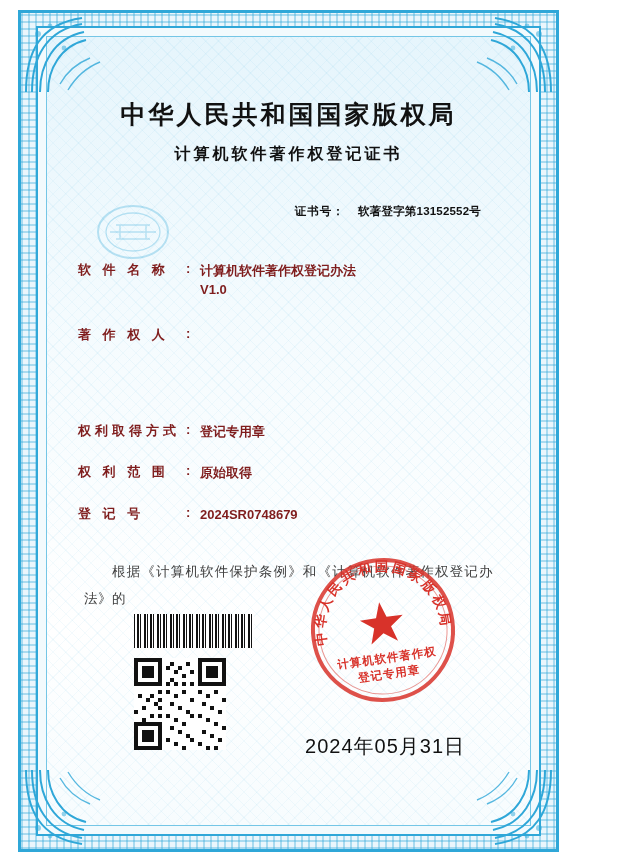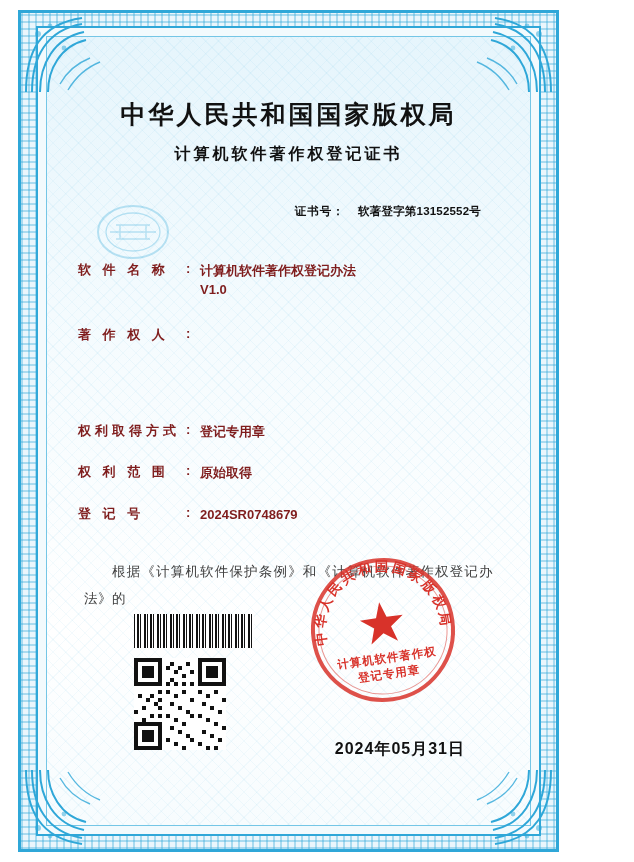--- a/index.html
+++ b/index.html
@@ -207,22 +207,22 @@
     bottom: 120px;
     width: 152px;
     height: 152px;
     pointer-events: none;
   }
 
   .issue-date {
     position: absolute;
     right: 66px;
     bottom: 66px;
-    font-size: 16px;
-    font-weight: bold;
+    font-size: 20px;
+    font-weight: normal;
     color: #111;
     letter-spacing: 1px;
   }
 </style>
 </head>
 <body>
 
 <div class="certificate">
 
   <div class="frame-outer"></div>

